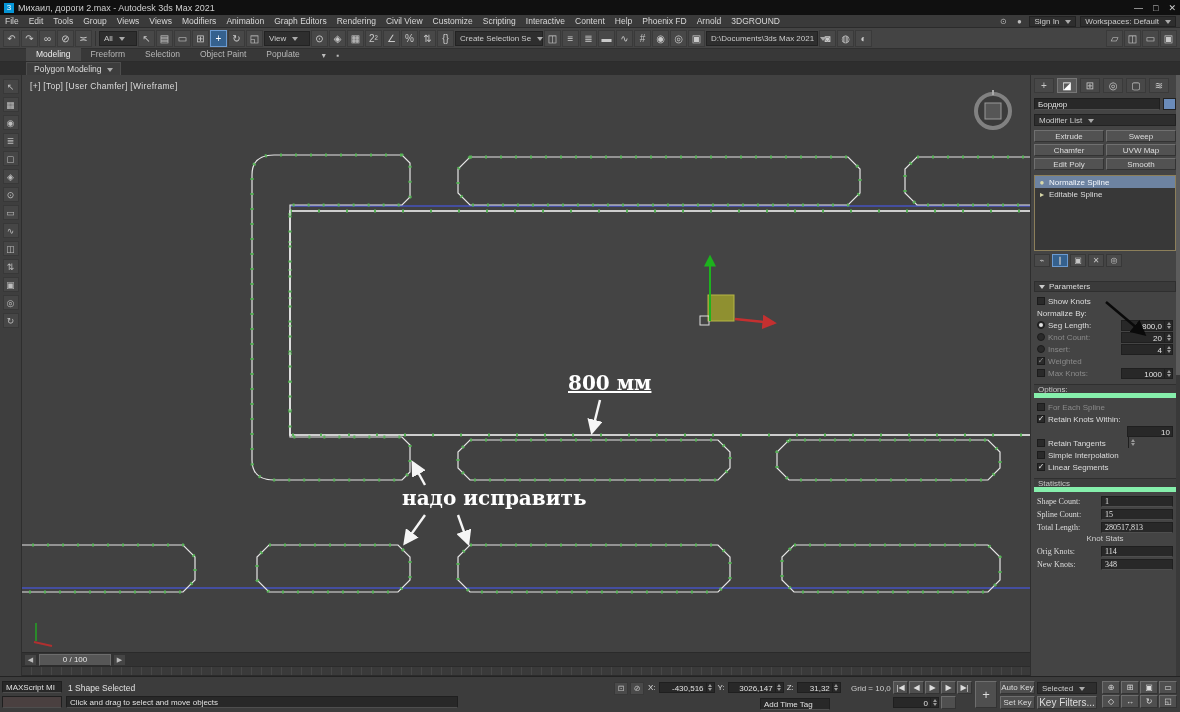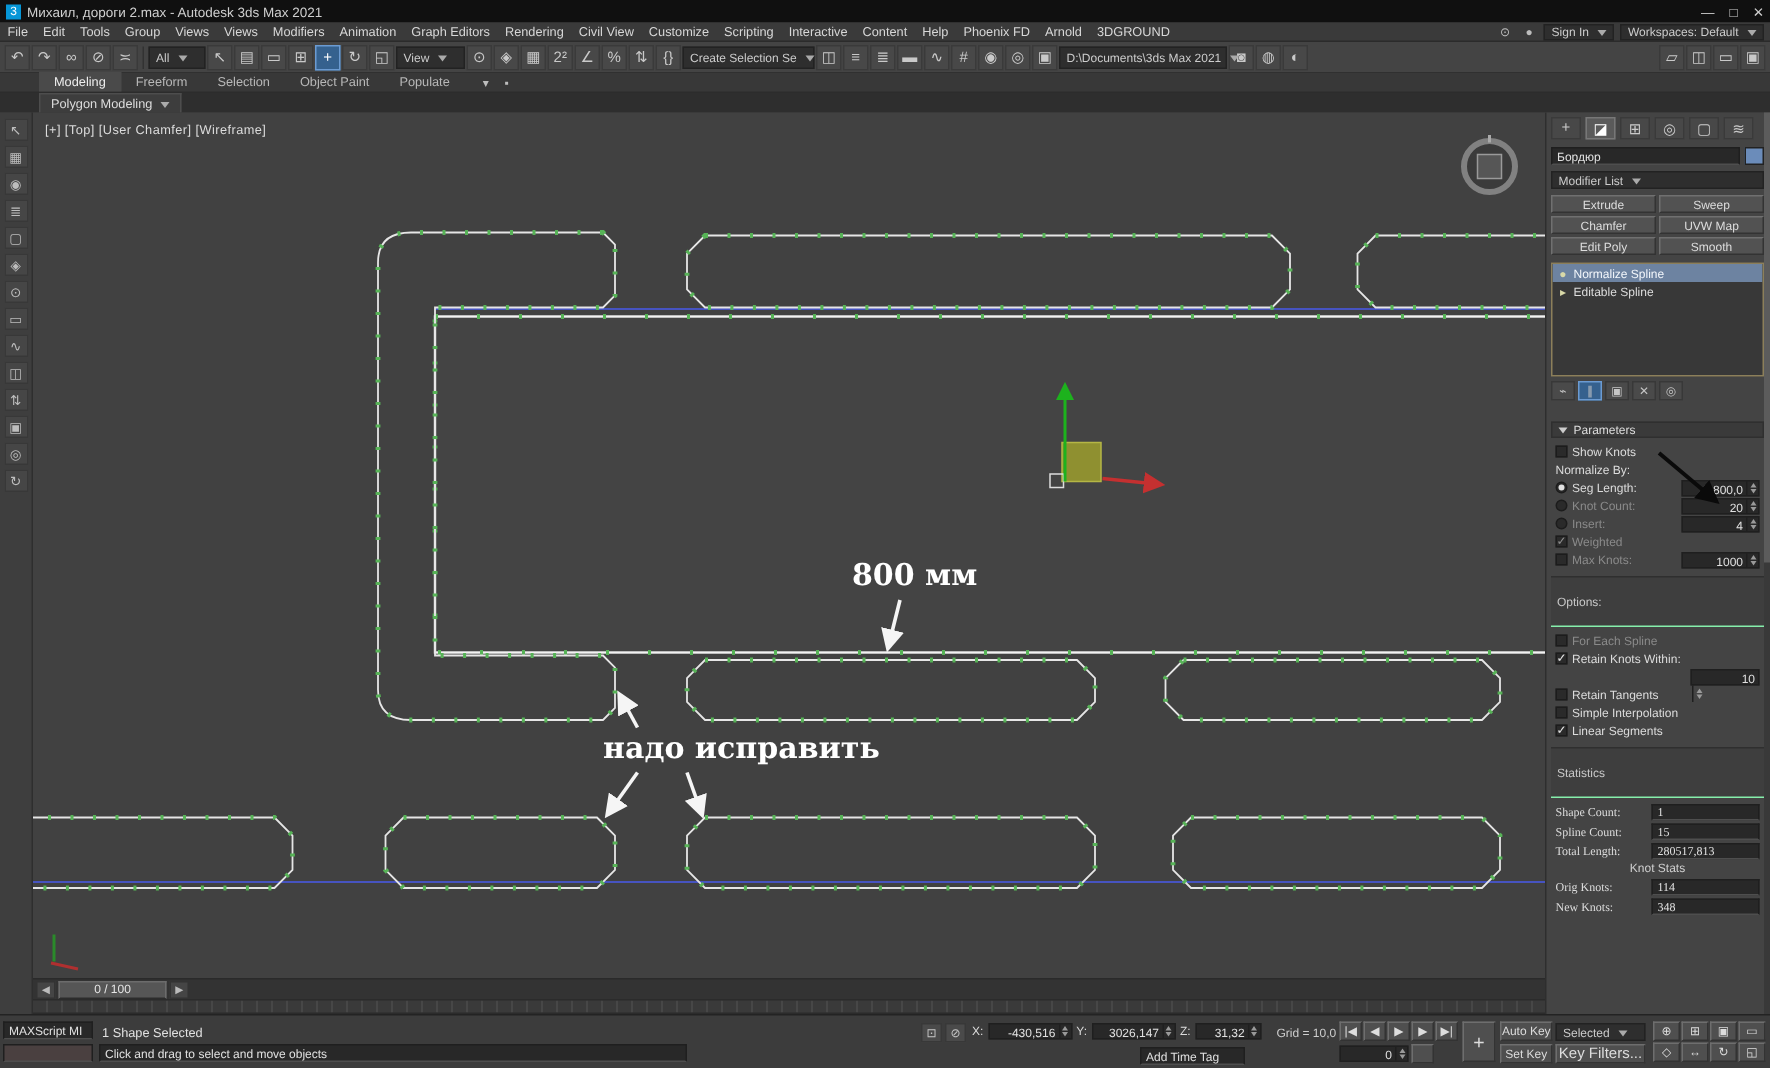--- a/index.html
+++ b/index.html
@@ -35,21 +35,21 @@
   #polytab::after { content:""; margin-left:5px; border:3px solid transparent; border-top:4px solid #aaa; transform:translateY(2px); }
 
   
   #left-strip { position:absolute; left:0; top:75px; width:22px; height:601px; background:#3e3e3e; border-right:1px solid #2e2e2e; display:flex; flex-direction:column; align-items:center; padding-top:4px; gap:3px; }
   .ls-icon { width:16px; height:15px; background:#464646; border:1px solid #383838; color:#bdbdbd; font-size:9px; display:flex; align-items:center; justify-content:center; }
 
   #viewport { position:absolute; left:22px; top:75px; width:1008px; height:577px; background:#414141; overflow:hidden; }
   #viewport svg { position:absolute; left:0; top:0; }
   #vp-label { position:absolute; left:8px; top:6px; font-size:8.5px; color:#dcdcdc; letter-spacing:.3px; }
   .vp-annot { position:absolute; color:#fff; font-family:"DejaVu Serif",serif; font-weight:bold; }
-  #annot-800 { left:546px; top:296px; font-size:20px; }
+  #annot-800 { left:546px; top:296px; font-size:20px;text-decoration:underline; }
   #annot-fix { left:380px; top:411px; font-size:20px; }
 
   svg .wire { stroke:#e6e6e6; stroke-width:1.2; fill:none; }
   svg .vtx  { stroke:#57b357; stroke-width:3.2; fill:none; stroke-dasharray:2 13; }
   svg .sel  { stroke:#f2f2f2; stroke-width:1.6; fill:rgba(255,255,255,0.02); }
   svg .vtx2 { stroke:#57b357; stroke-width:3.2; fill:none; stroke-dasharray:2 26; }
   svg .blue { stroke:#4653c0; stroke-width:1.4; }
   svg .ann  { stroke:#f5f5f5; stroke-width:2.4; }
 
   #timeline { position:absolute; left:22px; top:652px; width:1008px; height:14px; background:#333; border-top:1px solid #2a2a2a; display:flex; align-items:center; }
@@ -74,21 +74,21 @@
   #stack { background:#383838; border:1px solid #8c7f5a; height:76px; margin-bottom:3px; font-size:8px; overflow:hidden; }
   .stackrow { height:12px; display:flex; align-items:center; gap:2px; padding:0 2px; color:#ddd; }
   .stackrow.selected { background:#6d83a1; color:#f2f6fb; }
   .stackicon { width:10px; text-align:center; color:#d8d8a8; font-size:8px; }
   #stack-tools { display:flex; gap:2px; margin-bottom:14px; }
   .st-icon { width:16px; height:13px; background:#4a4a4a; border:1px solid #383838; color:#c5c5c5; font-size:8px; display:flex; align-items:center; justify-content:center; }
   .st-icon.active { background:#35618e; border-color:#6b9bd2; }
 
   .rollout-hdr { height:11px; background:#3a3a3a; border:1px solid #2f2f2f; display:flex; align-items:center; gap:4px; font-size:8px; color:#ddd; padding:0 4px; margin-bottom:3px; }
   .rollout-hdr .tri { border:3px solid transparent; border-top:4px solid #ccc; transform:translateY(2px); }
-  .group-hdr { height:10px; background:#3e3e3e; border-top:1px solid #2f2f2f; border-bottom:1px solid #86efac; font-size:8px; color:#c8c8c8; display:flex; align-items:center; padding:16px 4px; margin:5px 0 3px 0; }
+  .group-hdr { height:10px; background:#3e3e3e; border-top:1px solid #2f2f2f; border-bottom:5px solid #86efac; font-size:8px; color:#c8c8c8; display:flex; align-items:center; padding:4px 4px; margin:5px 0 3px 0; }
   .prow { display:flex; align-items:center; gap:3px; height:12px; padding:0 3px; }
   .plabel { font-size:8px; color:#dcdcdc; white-space:nowrap; }
   .plabel.dis, .v.dis { color:#8a8a8a; }
   .cb { width:8px; height:8px; background:#2a2a2a; border:1px solid #1c1c1c; display:inline-flex; align-items:center; justify-content:center; flex:none; }
   .cb.on::after { content:"✓"; color:#e6e6e6; font-size:8px; line-height:8px; }
   .cb.on.dim::after { color:#8f8f8f; }
   .radio { width:8px; height:8px; border-radius:50%; background:#2a2a2a; border:1px solid #1c1c1c; display:flex; flex:none; }
   .radio.on::after { content:""; width:4px; height:4px; border-radius:50%; background:#e0e0e0; margin:auto; }
   .spin { margin-left:auto; display:flex; align-items:stretch; background:#282828; border:1px solid #1f1f1f; height:11px; width:52px; font-size:8px; flex:none; }
   .spin .v { flex:1; text-align:right; padding:1px 2px 0 0; color:#e0e0e0; }

